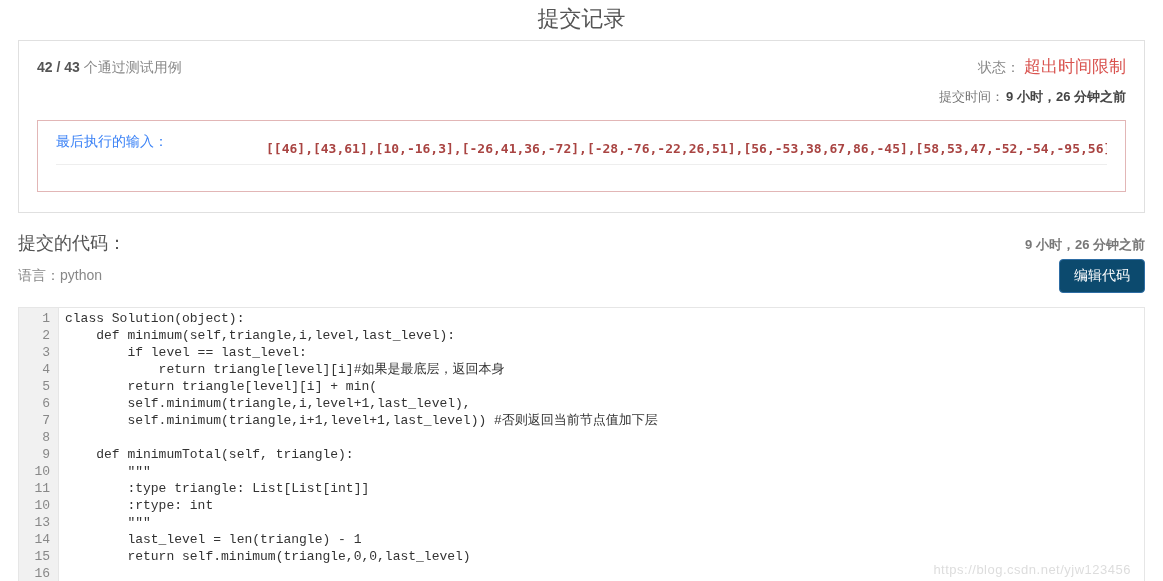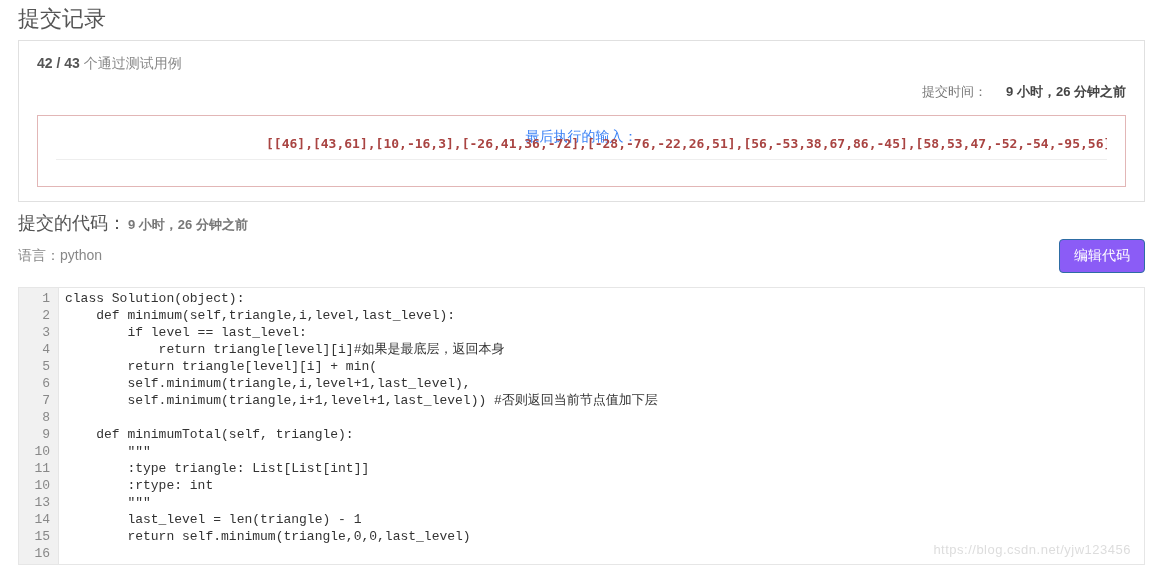--- a/index.html
+++ b/index.html
@@ -9,43 +9,42 @@
     color: #333;
     padding: 0 18px;
     font-size: 14px;
     position: relative;
   }
   .page-title {
     font-size: 22px;
     color: #555;
     font-weight: 400;
     padding: 4px 0 6px 0;
+    text-align: center;
   }
   .summary-box {
     border: 1px solid #e0e0e0;
-    padding: 14px 18px 14px 18px;
-    text-align: center;
+    padding: 14px 18px 20px 18px;
   }
   .summary-row1 {
     display: flex;
     justify-content: space-between;
     align-items: baseline;
     margin-bottom: 10px;
   }
   .left-stats { color: #888; font-size: 14px; }
   .left-stats .bold { color: #555; font-weight: 700; }
   .right-status { color: #888; font-size: 14px; }
   .right-status .red { color: #d9534f; font-size: 17px; }
   .summary-row2 {
     display: flex;
     justify-content: flex-end;
     color: #777;
     font-size: 13px;
     margin-bottom: 14px;
-    gap: 17px;
   }
   .summary-row2 .bold { color: #444; font-weight: 700; margin-left: 2px;}
   .error-box {
     border: 1px solid #e2b6b6;
     background: #fff;
     padding: 12px 18px 26px 18px;
   }
   .error-title {
     color: #3b82f6;
     font-size: 14px;
@@ -62,42 +61,43 @@
     font-size: 13px;
     font-weight: 700;
     margin-left: 210px;
     margin-top: -18px;
     white-space: nowrap;
     overflow: hidden;
   }
   .section-header {
     display: flex;
     align-items: baseline;
-    margin-top: 9px;
+    margin-top: 18px;
     margin-bottom: 4px;
+    justify-content: space-between;
   }
   .section-header .title {
     font-size: 18px;
     color: #555;
   }
   .section-header .time {
     font-size: 13px;
     color: #777;
     font-weight: 700;
     margin-left: 2px;
   }
   .lang-row {
     display: flex;
     justify-content: space-between;
     align-items: center;
     margin-bottom: 14px;
   }
   .lang-label { color: #888; font-size: 14px; }
   .edit-btn {
-    background: #8b5cf6;
+    background: #0c4a6e;
     color: #fff;
     border: 1px solid #2e6da4;
     padding: 7px 14px;
     border-radius: 4px;
     font-size: 14px;
     cursor: pointer;
   }
   .code-area {
     border: 1px solid #e6e6e6;
     display: flex;
@@ -137,20 +137,24 @@
 
 <h2 class="page-title">提交记录</h2>
 
 <div class="summary-box">
   <div class="summary-row1">
     <div class="left-stats">
       <span class="bold">42</span>
       <span class="bold"> / </span>
       <span class="bold">43</span>
       <span> </span><span>个通过测试用例</span>
+    </div>
+    <div class="right-status">
+      <span>状态：</span>
+      <span class="red">超出时间限制</span>
     </div>
   </div>
   <div class="summary-row2">
     <span>提交时间：</span>
     <span class="bold">9 小时，26 分钟之前</span>
   </div>
 
   <div class="error-box">
     <div class="error-title">最后执行的输入：</div>
     <div class="error-content">[[46],[43,61],[10,-16,3],[-26,41,36,-72],[-28,-76,-22,26,51],[56,-53,38,67,86,-45],[58,53,47,-52,-54,-95,56],[-54…</div>

